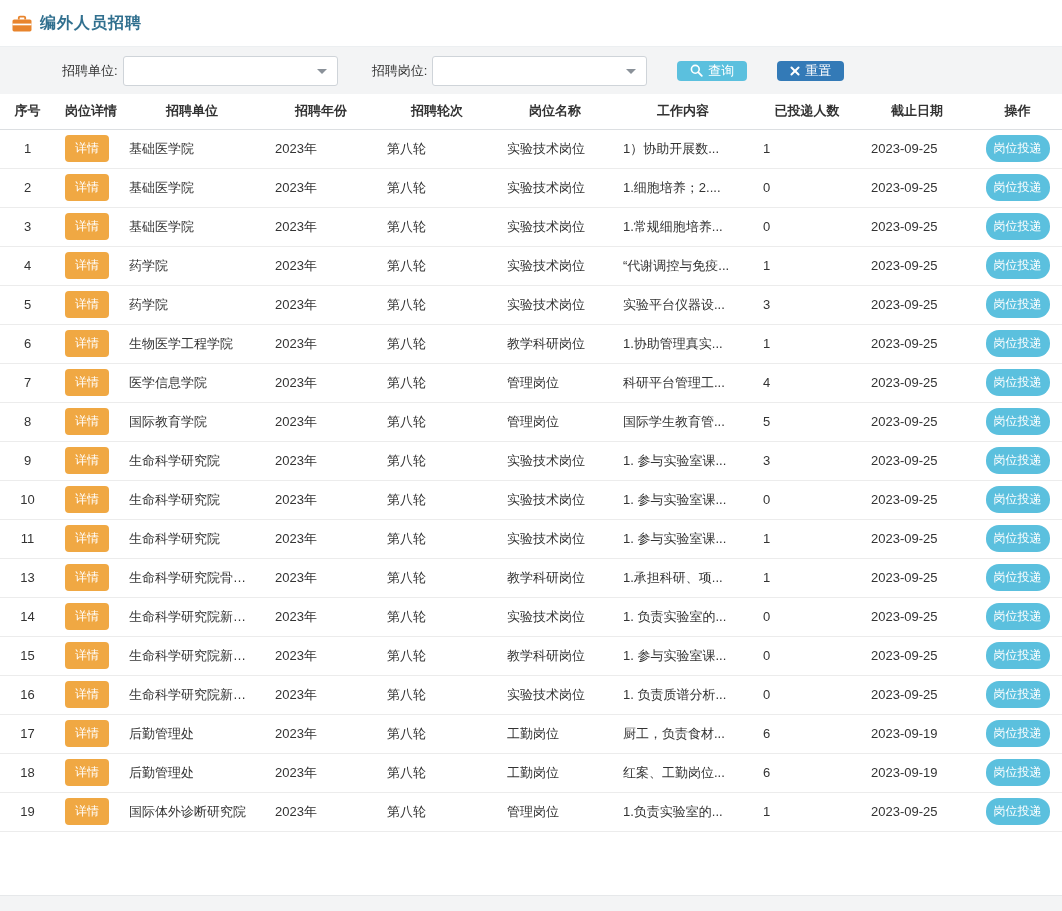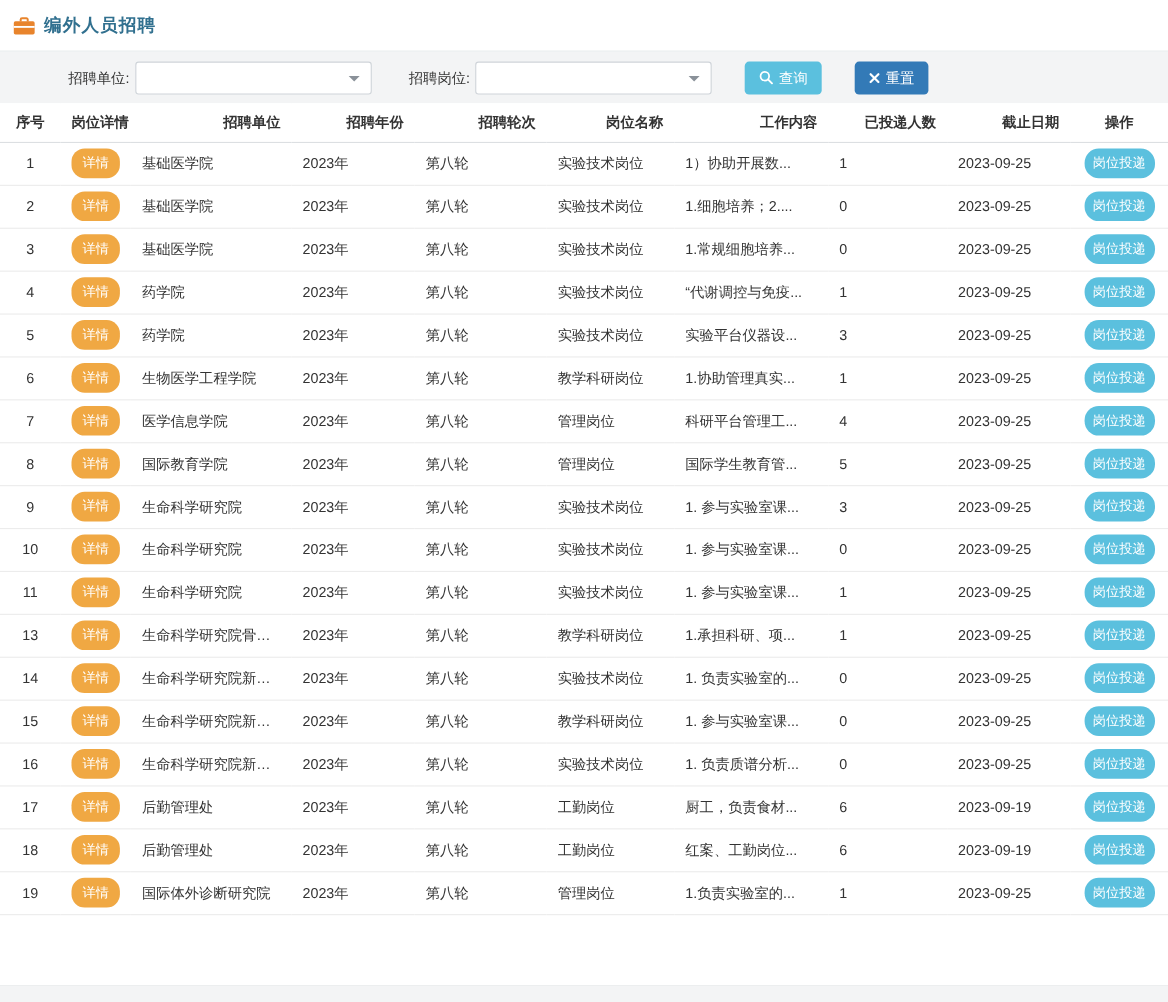--- a/index.html
+++ b/index.html
@@ -29,44 +29,44 @@
     border: 1px solid #cfd4d9; border-radius: 3px;
     position: relative; margin-left: 5px; cursor: pointer;
   }
   .caret {
     position: absolute; right: 10px; top: 12px;
     width: 0; height: 0;
     border-left: 5px solid transparent; border-right: 5px solid transparent;
     border-top: 5px solid #8a9199;
   }
   .btn {
-    height: 30px; border: none; border-radius: 4px; color: #fff;
+    height: 20px; border: none; border-radius: 4px; color: #fff;
     font-size: 13px; display: inline-flex; align-items: center; gap: 5px;
     padding: 0 13px; cursor: pointer; font-family: inherit;
   }
   .btn-query { background: #5bc0de; margin-left: 30px; }
   .btn-reset { background: #337ab7; margin-left: 30px; }
 
   
   table { width: 1062px; border-collapse: collapse; table-layout: fixed; background: #fff; padding-left: 24px; }
   th {
     font-size: 13px; font-weight: bold; color: #333;
-    height: 35px; text-align: right; padding: 0 10px;
+    height: 35px; text-align: center; padding: 0 10px;
     border-bottom: 1px solid #dcdfe2; background: #fff;
     white-space: nowrap; overflow: hidden;
   }
   td {
     font-size: 13px; height: 39px; padding: 0 10px;
     border-bottom: 1px solid #ececec; color: #333;
     white-space: nowrap; overflow: hidden; text-overflow: ellipsis;
     background: #fff;
   }
   .c-center { text-align: center; }
   .btn-detail {
-    background: #f0a843; color: #fff; border: none; border-radius: 12px;
+    background: #f0a843; color: #fff; border: none; border-radius: 4px;
     padding: 5px 10px; font-size: 12px; cursor: pointer; font-family: inherit;
   }
   .btn-apply {
     background: #5bc0de; color: #fff; border: none; border-radius: 13px;
     padding: 5px 8px; font-size: 12px; cursor: pointer; white-space: nowrap; font-family: inherit;
   }
   .footer {
     position: fixed; left: 0; right: 0; bottom: 0; height: 16px;
     background: #f3f4f5; border-top: 1px solid #e6e8ea;
   }

